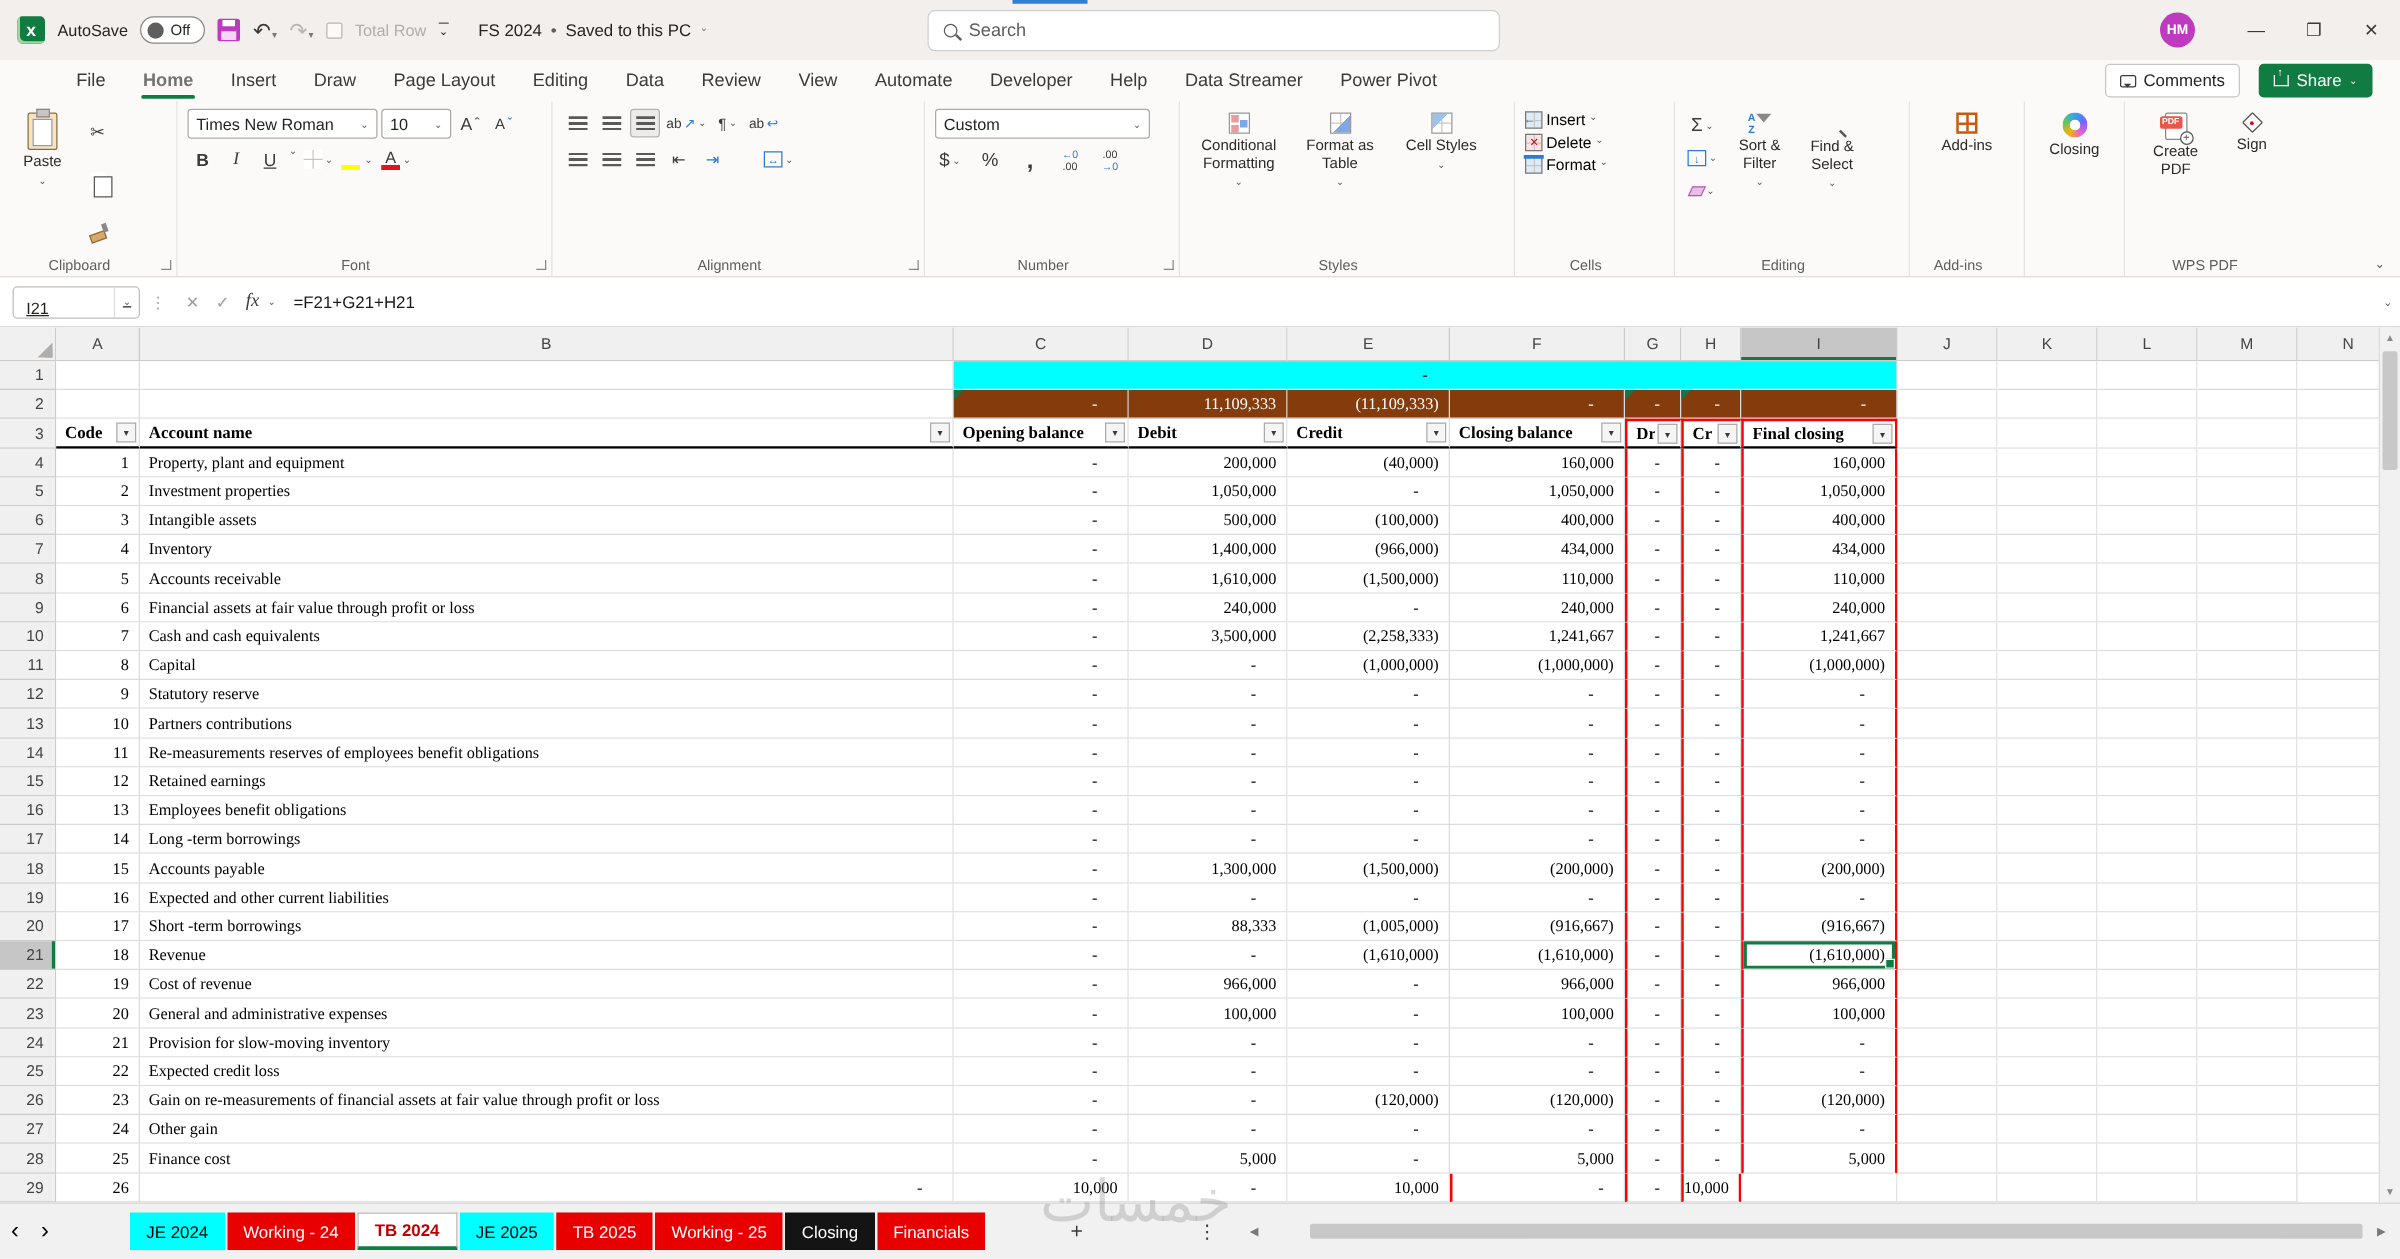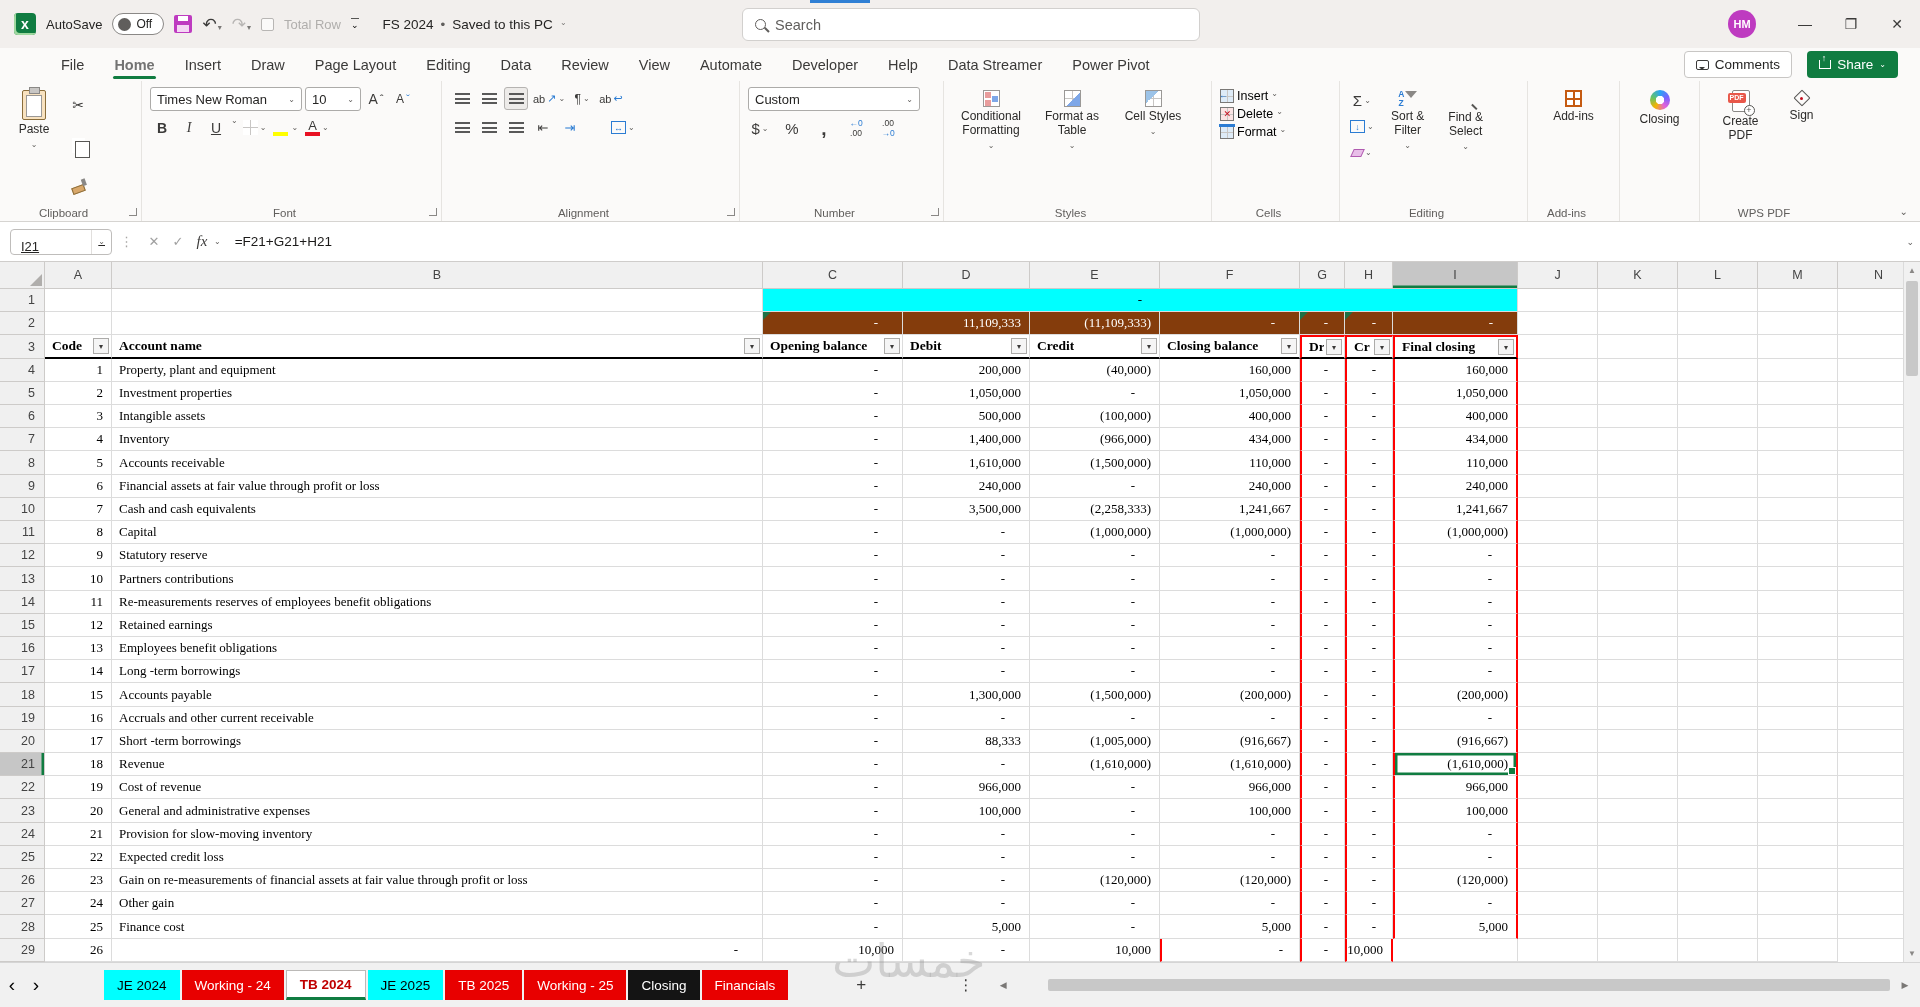--- a/index.html
+++ b/index.html
@@ -1208,21 +1208,21 @@
       <div class="c"></div>
       <div class="c"></div>
       <div class="c"></div>
       <div class="hc gut">
         <span class="lbl">19</span>
       </div>
       <div class="c num">
         <span class="lbl">16</span>
       </div>
       <div class="c txt">
-        <span class="lbl">Accruals and other current receivable</span>
+        <span class="lbl">Expected and other current liabilities</span>
       </div>
       <div class="c num dash">
         <span class="lbl">-</span>
       </div>
       <div class="c num dash">
         <span class="lbl">-</span>
       </div>
       <div class="c num dash">
         <span class="lbl">-</span>
       </div>

